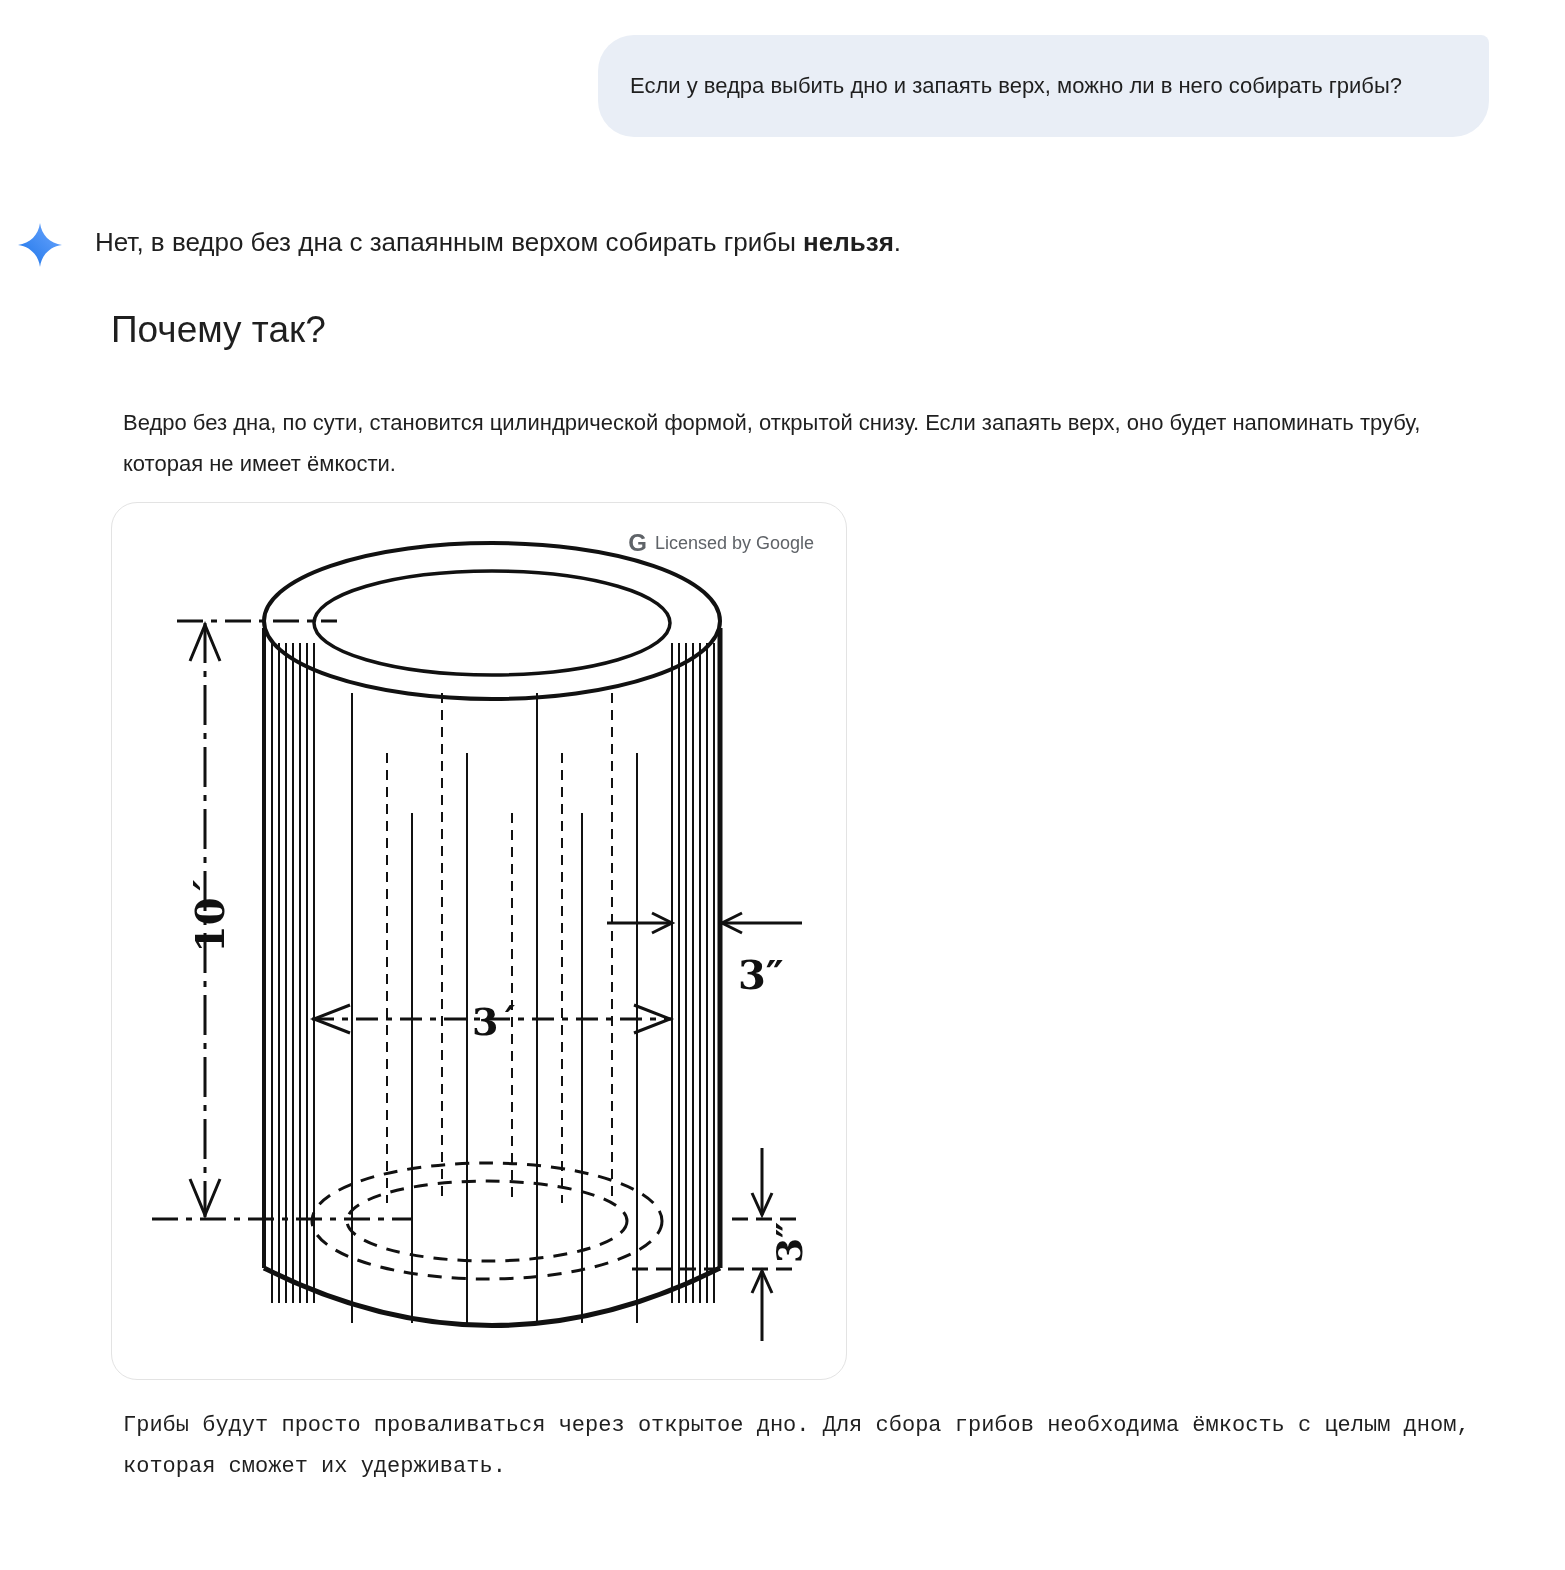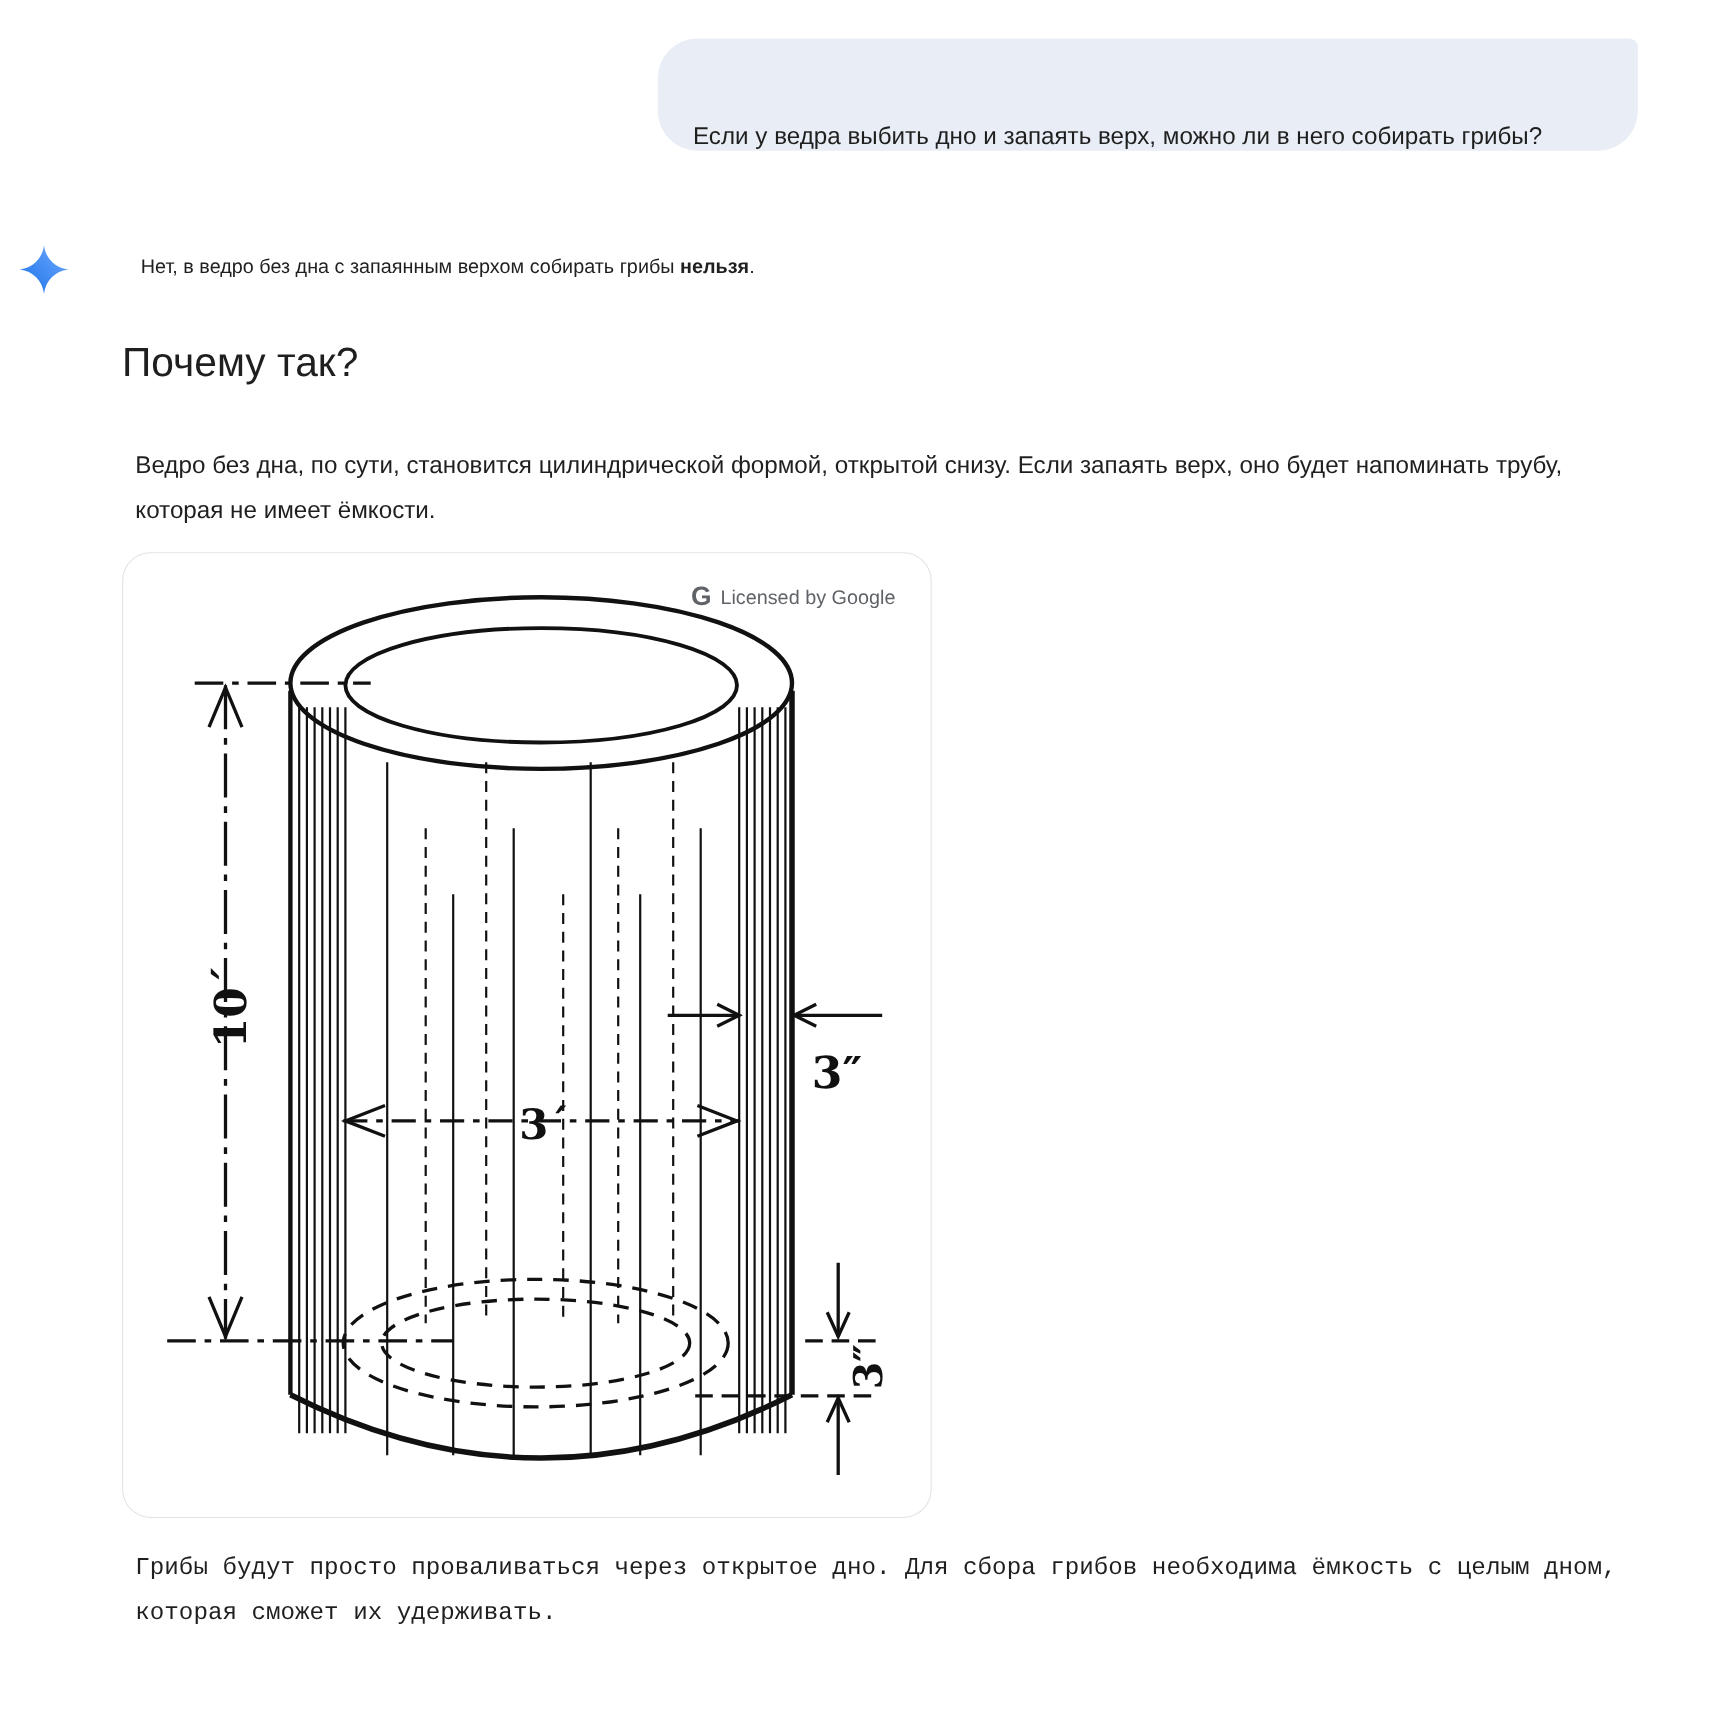--- a/index.html
+++ b/index.html
@@ -1,23 +1,23 @@
 <!DOCTYPE html>
 <html><head>
 <meta charset="utf-8">
 <style>
   html, body { margin:0; padding:0; background:#ffffff; }
   body { width:1565px; height:1570px; position:relative; overflow:hidden;
          font-family:"Liberation Sans", sans-serif; color:#1f1f1f; }
   .user-bubble { position:absolute; left:598px; top:35px; width:891px; height:102px;
          background:#e9eef6; border-radius:36px 0 36px 36px; box-sizing:border-box;
-         display:flex; align-items:flex-end; padding-left:32px; font-size:22px; color:#1f1f1f; }
+         display:flex; align-items:center; padding-left:32px; font-size:22px; color:#1f1f1f; }
   .user-bubble { border-radius:36px; border-top-right-radius:8px; }
   .spark { position:absolute; left:18px; top:223px; width:44px; height:44px; }
-  .resp-line { position:absolute; left:128px; top:226px; font-size:18px; line-height:32px; }
+  .resp-line { position:absolute; left:95px; top:226px; font-size:26px; line-height:32px; }
   .resp-line b { font-weight:bold; }
   .heading { position:absolute; left:111px; top:306px; font-size:37px; font-weight:normal; margin:0; line-height:48px; }
   .para { position:absolute; left:111px; width:1360px; font-size:22px; line-height:41px; margin:12px; }
   .p1 { top:390px; }
   .p2 { top:1393px;font-family:Liberation Mono, monospace; }
   .img-card { position:absolute; left:111px; top:502px; width:736px; height:878px;
          border:1px solid #e3e3e3; border-radius:26px; box-sizing:border-box; overflow:hidden; background:#fff; }
   .license { position:absolute; right:32px; top:26px; display:flex; align-items:center; gap:8px;
          font-size:18px; color:#5f6368; }
   .gmark { font-weight:bold; font-size:24px; color:#5f6368; }

